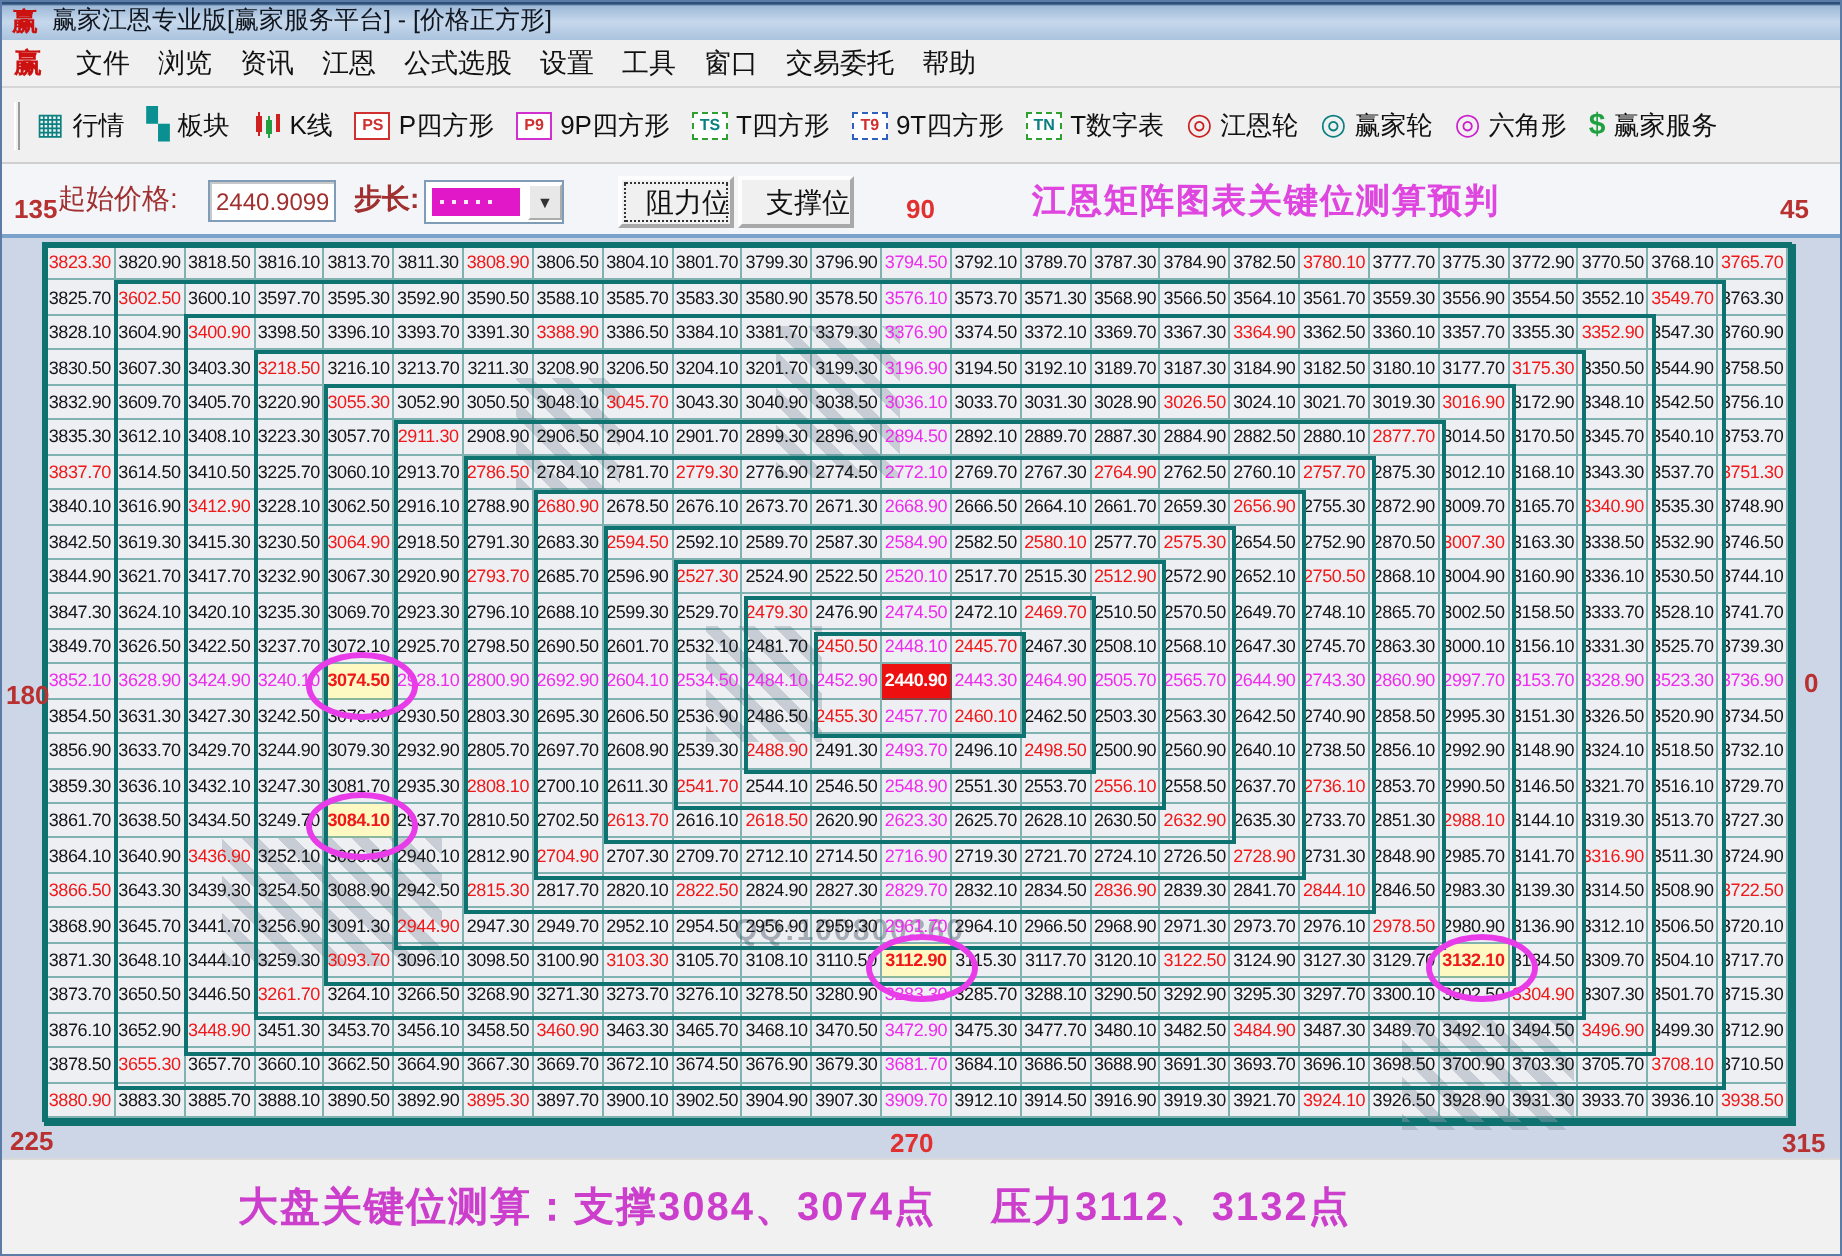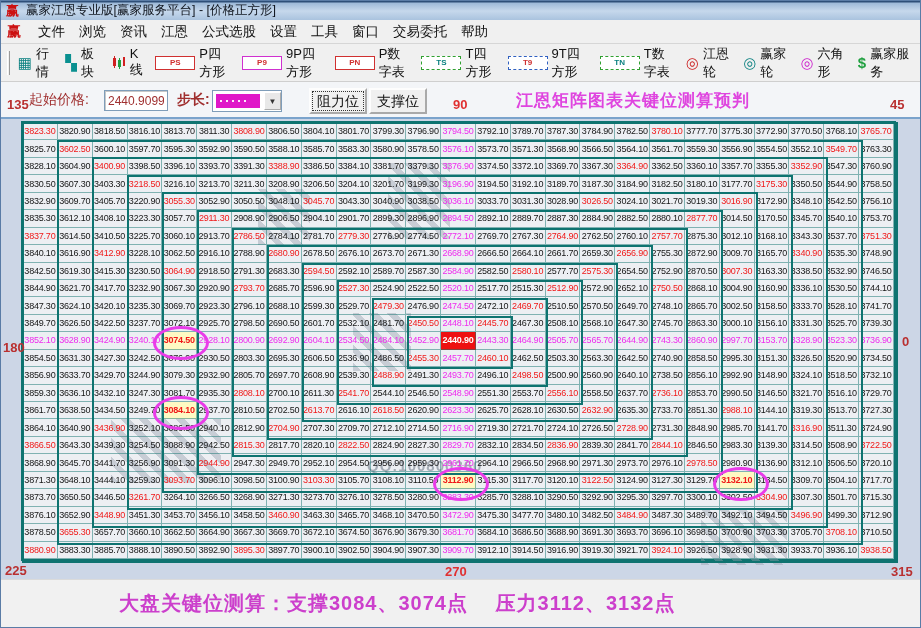--- a/index.html
+++ b/index.html
@@ -18,38 +18,38 @@
     border-bottom:1px solid #d6d6d6;display:flex;align-items:center;}
   .menubar .logo{color:#cc1111;font-weight:bold;font-size:14px;margin:0 10px 0 6px;}
   .menu-item{font-size:13.5px;color:#111;padding:15px 7px;cursor:default;}
   
   .toolbar{position:absolute;left:0;top:43px;width:921px;height:38px;background:#f0f0f0;
     border-bottom:1px solid #cfcfcf;display:flex;align-items:center;}
   .tb-handle{width:3px;height:24px;border-left:1px solid #fff;border-right:1px solid #9a9a9a;margin:0 8px 0 6px;}
   .titem{display:flex;align-items:center;margin-right:11px;cursor:default;}
   .ticon{display:inline-flex;align-items:center;justify-content:center;margin-right:4px;font-size:15px;line-height:1;}
   .tlabel{font-size:13px;color:#111;}
-  .boxicon{display:inline-block;width:40px;height:14px;font-size:8px;font-weight:bold;
+  .boxicon{display:inline-block;width:18px;height:14px;font-size:8px;font-weight:bold;
     text-align:center;line-height:12px;background:#fff;}
   
   .controls{position:absolute;left:0;top:81px;width:921px;height:37px;background:#f3f5f8;
     border-bottom:2px solid #7aa3cc;}
   .maroon{color:#a03030;}
   .ctl-label{position:absolute;font-size:14px;}
   .ctl-input{position:absolute;left:103px;top:8px;width:64px;height:21px;background:#fff;
     border:1px solid #7f9db9;box-shadow:inset 1px 1px 0 #c8c8c8;font-size:12px;color:#a03030;padding:1px 3px;}
   .combo{position:absolute;left:211px;top:8px;width:70px;height:22px;background:#fff;
     border:1px solid #7f9db9;display:flex;align-items:center;}
   .swatch{width:44px;height:14px;margin-left:3px;background:#e018c8;
     background-image:repeating-linear-gradient(90deg,rgba(255,255,255,.9) 0 2px,transparent 2px 6px);
     background-size:60% 2px;background-repeat:no-repeat;background-position:4px 6px;}
   .combo-btn{margin-left:auto;width:17px;height:18px;background:#e8e8e8;border:1px outset #fff;
     font-size:8px;color:#333;display:flex;align-items:center;justify-content:center;}
   .push-btn{position:absolute;top:6px;width:58px;height:26px;background:#f0f0f0;
-    border:2px outset #fdfdfd;font-size:14px;color:#111;text-align:center;line-height:22px;}
+    border:2px outset #fdfdfd;font-size:14px;color:#111;text-align:right;line-height:22px;}
   .push-btn.focused{outline:1px dotted #333;outline-offset:-4px;}
   .heading{position:absolute;left:515px;top:7px;font-size:17px;font-weight:bold;color:#df45df;letter-spacing:1px;}
   
   .angle{position:absolute;font-size:13px;font-weight:bold;color:#b93030;z-index:30;}
   
   #gridhost{position:absolute;left:20px;top:120px;width:875px;height:440px;background:#edeff3;
     border:2px solid #0e7370;}
   #cells{position:absolute;left:0;top:0;width:100%;height:100%;display:grid;
     grid-template-columns:repeat(25,1fr);grid-template-rows:repeat(25,1fr);z-index:2;}
   .cell{border-right:1px solid rgba(20,118,114,.5);border-bottom:1px solid rgba(20,118,114,.5);
@@ -123,26 +123,20 @@
           <span class="ticon">
             <span class="boxicon" style="border: 1px solid rgb(208, 48, 48); color: rgb(208, 48, 48);">PS</span>
           </span>
           <span class="tlabel">P四方形</span>
         </span>
         <span class="titem">
           <span class="ticon">
             <span class="boxicon" style="border: 1px solid rgb(208, 48, 208); color: rgb(208, 48, 48);">P9</span>
           </span>
           <span class="tlabel">9P四方形</span>
-        </span>
-        <span class="titem">
-          <span class="ticon">
-            <span class="boxicon" style="border: 1px solid rgb(208, 48, 48); color: rgb(208, 48, 48);">PN</span>
-          </span>
-          <span class="tlabel">P数字表</span>
         </span>
         <span class="titem">
           <span class="ticon">
             <span class="boxicon" style="border: 1px dashed rgb(48, 160, 48); color: rgb(10, 128, 128);">TS</span>
           </span>
           <span class="tlabel">T四方形</span>
         </span>
         <span class="titem">
           <span class="ticon">
             <span class="boxicon" style="border: 1px dashed rgb(48, 96, 192); color: rgb(208, 48, 48);">T9</span>

